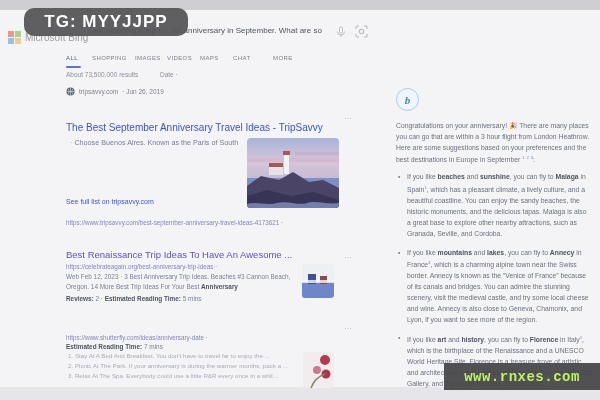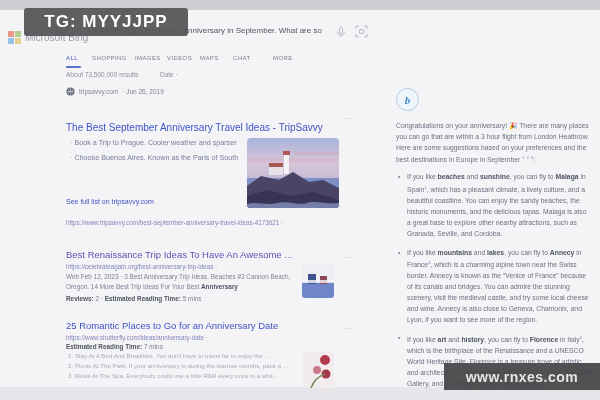--- a/index.html
+++ b/index.html
@@ -7,25 +7,25 @@
     position:relative;width:600px;height:400px;overflow:hidden;
     background:#f4f3f5;font-family:"Liberation Sans","DejaVu Sans",sans-serif;
     color:#5a6170;
   }
   .abs{position:absolute;}
   .strip-top{left:0;top:0;width:600px;height:10px;background:#cfced2;}
   .strip-bottom{left:0;top:387px;width:600px;height:13px;background:#e6e5e9;}
 
   
   .wm-top{left:24px;top:8px;width:164px;height:28px;background:rgba(86,86,89,.95);
-    border-radius:3px;display:flex;align-items:center;justify-content:center;z-index:50;}
+    border-radius:10px;display:flex;align-items:center;justify-content:center;z-index:50;}
   .wm-top span{color:#fff;font-weight:bold;font-size:17px;letter-spacing:1px;}
   .wm-bottom{left:444px;top:363px;width:156px;height:27px;background:rgba(72,72,75,.95);
     display:flex;align-items:center;justify-content:center;z-index:50;}
-  .wm-bottom span{color:#e5e5e5;font-weight:bold;font-size:14px;letter-spacing:.5px;}
+  .wm-bottom span{color:#bef264;font-weight:bold;font-size:14px;letter-spacing:.5px;font-family:Liberation Mono, monospace;}
 
   
   .ms-logo{left:8px;top:31px;display:flex;align-items:center;gap:4px;}
   .ms-squares{display:grid;grid-template-columns:6px 6px;grid-template-rows:6px 6px;gap:1px;opacity:.8;}
   .ms-squares i{display:block;}
   .ms-logo .logo-text{font-size:10px;color:#9a9aa2;}
   .search-query{left:88px;top:26px;width:260px;font-size:8px;color:#4f5560;white-space:nowrap;}
   .hdr-icon{opacity:.55;}
 
   
@@ -125,21 +125,20 @@
     <svg width="9" height="9" viewBox="0 0 9 9">
       <circle cx="4.5" cy="4.5" r="4" fill="#5d6270"></circle>
       <path d="M.5 4.5h8M4.5.5v8M2 1.5c1.5 2 1.5 4 0 6M7 1.5c-1.5 2-1.5 4 0 6" fill="none" stroke="#d9dade" stroke-width=".6"></path>
     </svg>
     <span>tripsavvy.com</span>
     <span>· Jun 26, 2019</span>
   </div>
   <div class="abs r-title r1-title">The Best September Anniversary Travel Ideas - TripSavvy</div>
   <span class="abs dots" style="left:344px;top:112px">…</span>
   <ul class="abs r1-list">
-    <li>Book a Trip to Prague. Cooler weather and sparser</li>
     <li>Choose Buenos Aires. Known as the Paris of South</li>
   </ul>
   <span class="abs r1-see">See full list on tripsavvy.com</span>
   <span class="abs r-url r1-url">https://www.tripsavvy.com/best-september-anniversary-travel-ideas-4173621 ·</span>
 
   <div class="abs r1-img">
     <svg width="92" height="70" viewBox="0 0 92 70">
       <defs>
         <linearGradient id="sky" x1="0" y1="0" x2="0" y2="1">
           <stop offset="0" stop-color="#a9b3da"></stop>
@@ -169,21 +168,20 @@
   <div class="abs r2-img">
     <svg width="32" height="34" viewBox="0 0 32 34">
       <rect width="32" height="34" fill="#edeff3"></rect>
       <rect y="18" width="32" height="16" fill="#6f86c9"></rect>
       <rect x="6" y="10" width="8" height="10" fill="#3f518f"></rect>
       <rect x="18" y="12" width="7" height="8" fill="#8a4a55"></rect>
       <rect y="16" width="32" height="3" fill="#f5f6f8" opacity=".8"></rect>
     </svg>
   </div>
 
-  <div class="abs r-title r3-title">25 Romantic Places to Go for an Anniversary Date</div>
   <span class="abs dots" style="left:344px;top:322px">…</span>
   <span class="abs r-url r3-url">https://www.shutterfly.com/ideas/anniversary-date ·</span>
   <div class="abs r3-meta"><span class="seg-b">Estimated Reading Time: </span><span>7 mins</span></div>
   <ul class="abs r3-list">
     <li>1. Stay At A Bed And Breakfast. You don't have to travel far to enjoy the ...</li>
     <li>2. Picnic At The Park. If your anniversary is during the warmer months, pack a ...</li>
     <li>3. Relax At The Spa. Everybody could use a little R&amp;R every once in a whil...</li>
   </ul>
   <div class="abs r3-img">
     <svg width="31" height="36" viewBox="0 0 31 36">

